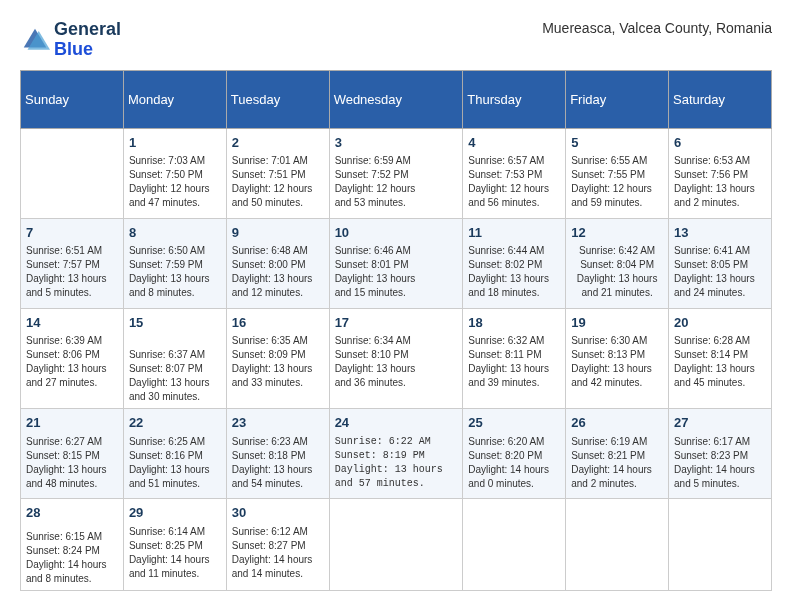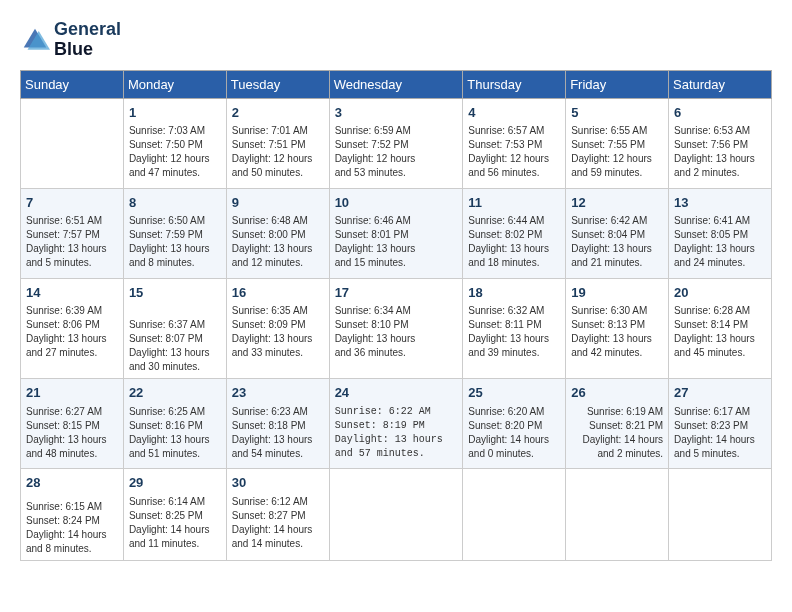--- a/index.html
+++ b/index.html
@@ -21,21 +21,21 @@
       align-items: center;
       justify-content: center;
     }
     .logo-text {
       font-size: 18px;
       font-weight: bold;
       color: #1a3a5c;
       line-height: 1.1;
     }
     .logo-text span {
-      color: #0f172a;
+      color: #1d4ed8;
     }
     .logo-icon {
       width: 30px;
       height: 30px;
       margin-right: 4px;
     }
     .title-block {
       text-align: right;
     }
     .month-title {
@@ -48,21 +48,21 @@
       color: #333;
     }
     table {
       width: 100%;
       border-collapse: collapse;
       font-size: 11px;
     }
     thead tr th {
       background: #2a5fa8;
       color: #fff;
-      padding: 6px 4px;
+      padding: 21px 4px;
       text-align: left;
       font-size: 13px;
       font-weight: normal;
       border: 1px solid #aaa;
     }
     tbody tr td {
       vertical-align: top;
       padding: 4px 5px;
       border: 1px solid #ccc;
       min-height: 80px;
@@ -101,20 +101,21 @@
       <rect x="0" y="0" width="40" height="40" fill="white"></rect>
       <polygon points="20,5 35,30 5,30" fill="#2a5fa8" opacity="0.85"></polygon>
       <polygon points="25,8 40,33 10,33" fill="#4a9fd4" opacity="0.7"></polygon>
     </svg>
     <div class="logo-text">
       <div>General</div>
       <div><span>Blue</span></div>
     </div>
   </div>
   <div class="title-block">
+    <div class="location">Muereasca, Valcea County, Romania</div>
   </div>
 </div>
 
 <table>
   <thead>
     <tr>
         <th>Sunday</th>
         <th>Monday</th>
         <th>Tuesday</th>
         <th>Wednesday</th>
@@ -200,21 +201,21 @@
         </td>
         <td>
           <span class="day-num">11</span>
           <div class="day-info" style="white-space: pre-line;">Sunrise: 6:44 AM
 Sunset: 8:02 PM
 Daylight: 13 hours
 and 18 minutes.</div>
         </td>
         <td>
           <span class="day-num">12</span>
-          <div class="day-info" style="white-space: pre-line;">Sunrise: 6:42 AM
+          <div class="day-info" style="white-space: pre-line; text-align: center;">Sunrise: 6:42 AM
 Sunset: 8:04 PM
 Daylight: 13 hours
 and 21 minutes.</div>
         </td>
         <td>
           <span class="day-num">13</span>
           <div class="day-info" style="white-space: pre-line;">Sunrise: 6:41 AM
 Sunset: 8:05 PM
 Daylight: 13 hours
 and 24 minutes.</div>
@@ -302,21 +303,21 @@
         </td>
         <td>
           <span class="day-num">25</span>
           <div class="day-info" style="white-space: pre-line;">Sunrise: 6:20 AM
 Sunset: 8:20 PM
 Daylight: 14 hours
 and 0 minutes.</div>
         </td>
         <td>
           <span class="day-num">26</span>
-          <div class="day-info" style="white-space: pre-line; text-align: right;">Sunrise: 6:19 AM
+          <div class="day-info" style="white-space: pre-line;">Sunrise: 6:19 AM
 Sunset: 8:21 PM
 Daylight: 14 hours
 and 2 minutes.</div>
         </td>
         <td>
           <span class="day-num">27</span>
           <div class="day-info" style="white-space: pre-line;">Sunrise: 6:17 AM
 Sunset: 8:23 PM
 Daylight: 14 hours
 and 5 minutes.</div>

